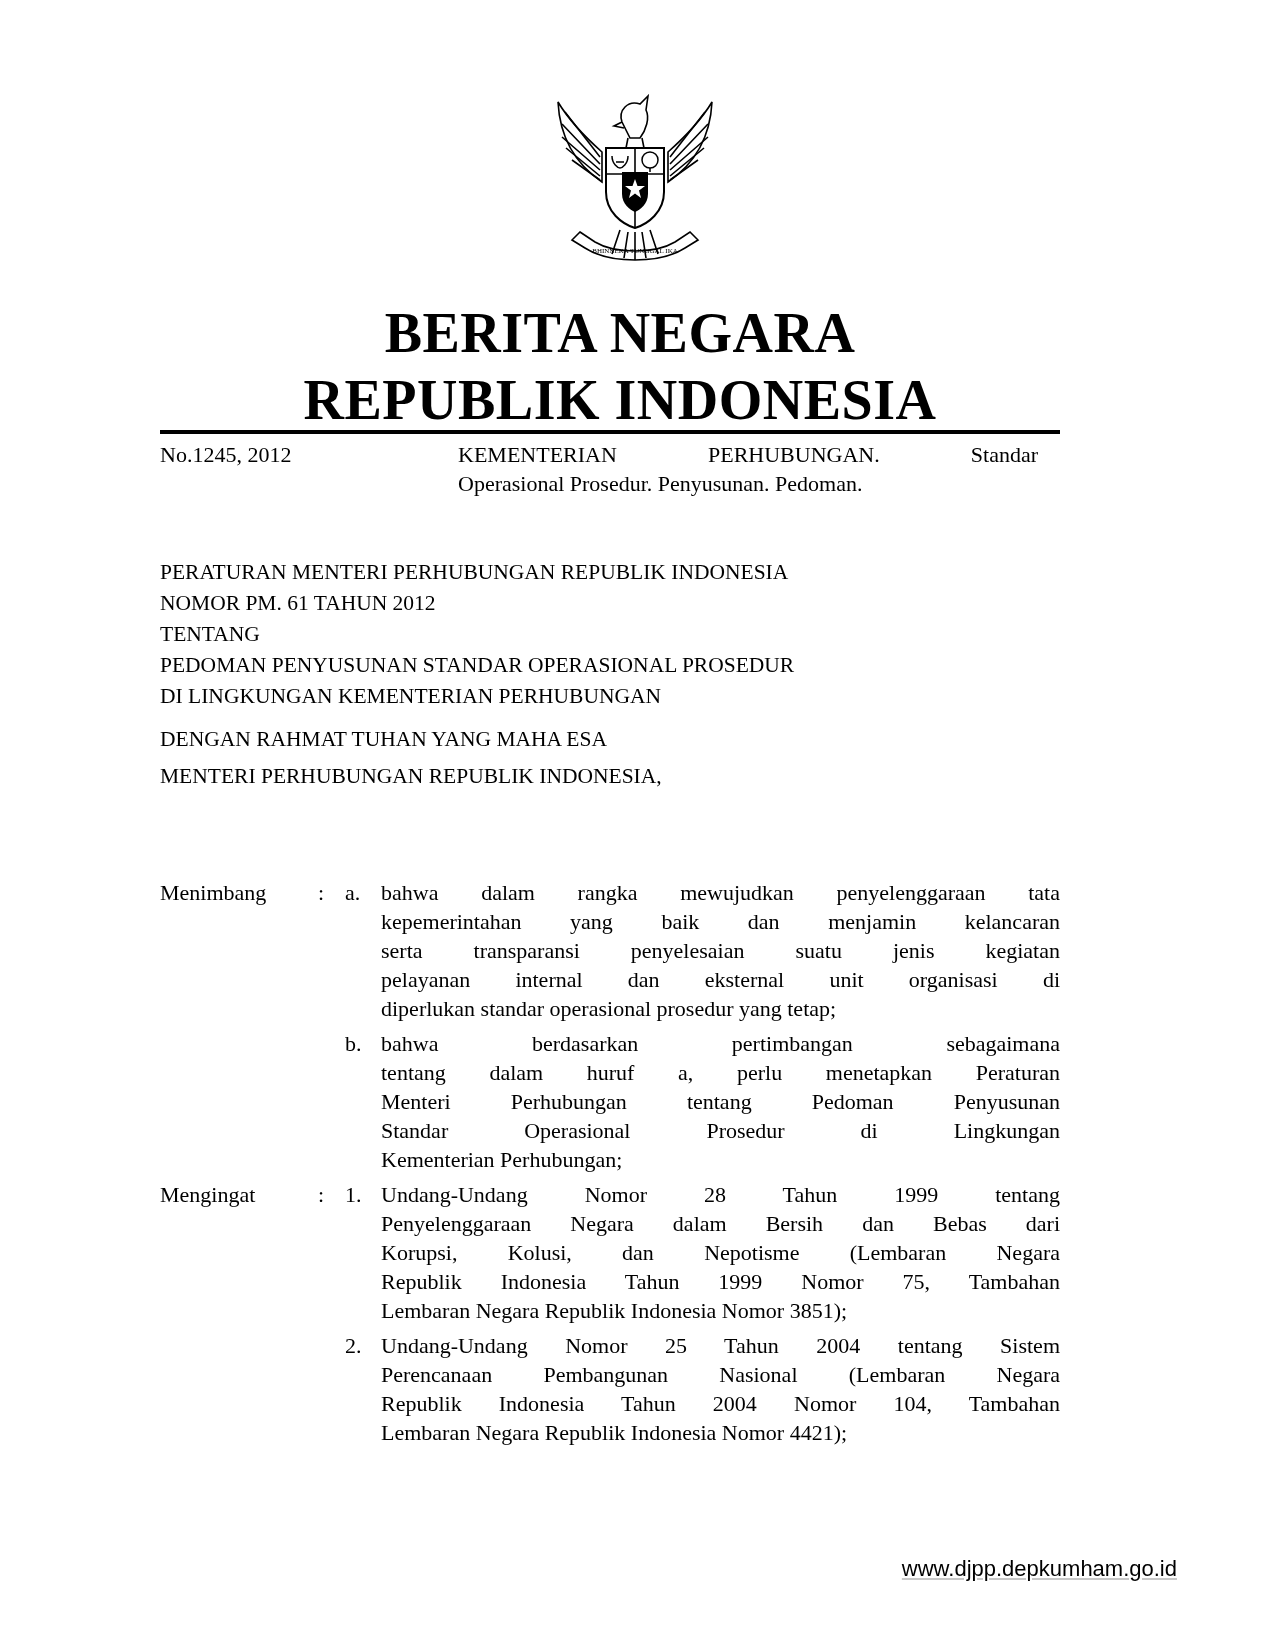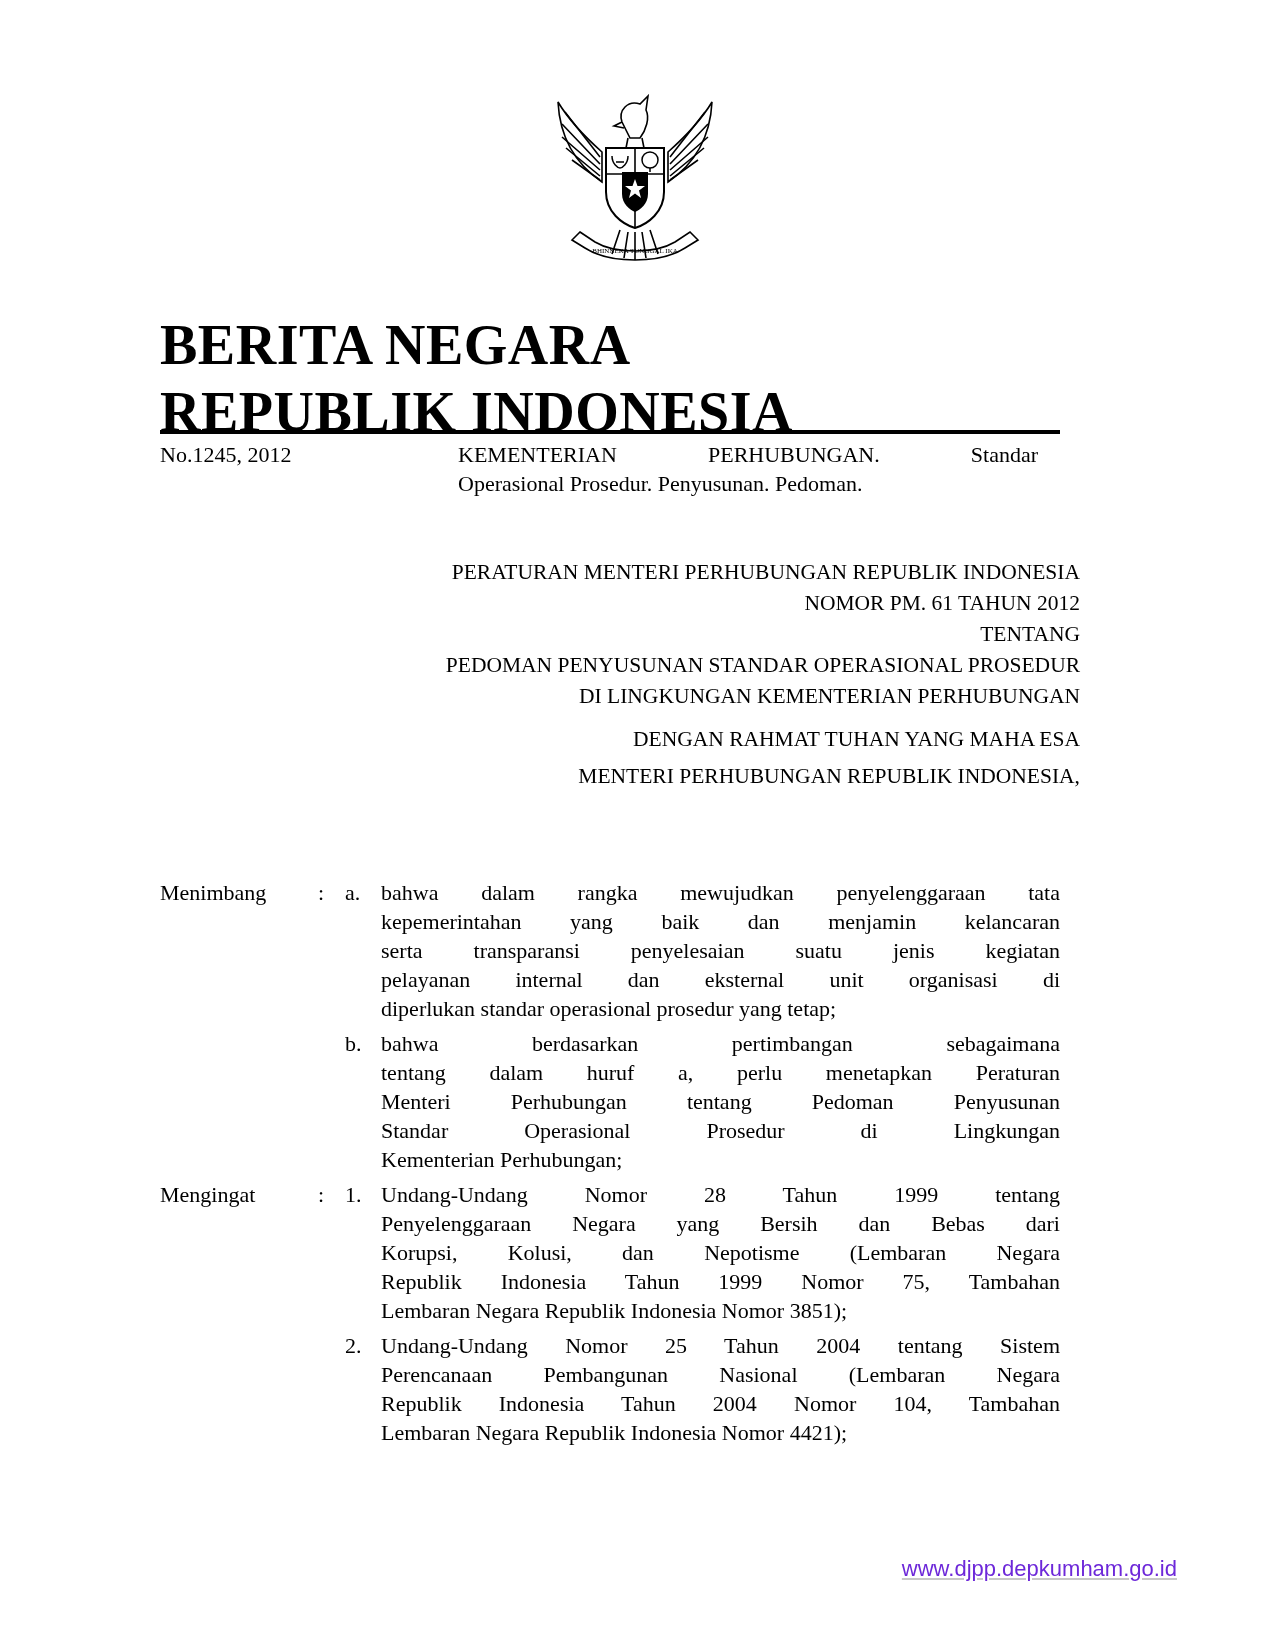--- a/index.html
+++ b/index.html
@@ -19,26 +19,25 @@
       position: absolute;
       left: 540px;
       top: 82px;
       width: 190px;
       height: 190px;
     }
     .masthead {
       position: absolute;
       left: 160px;
       width: 920px;
-      text-align: left;
+      text-align: center;
       font-weight: bold;
       font-size: 56px;
       line-height: 1;
       letter-spacing: 0.5px;
-      margin-top: 12px;
     }
     .masthead.l1 { top: 305px; }
     .masthead.l2 { top: 372px; }
     .rule {
       position: absolute;
       left: 160px;
       top: 430px;
       width: 900px;
       height: 4px;
       background: #000;
@@ -57,21 +56,21 @@
       text-align-last: left;
     }
     .meta-subject .line1 {
       display: flex;
       justify-content: space-between;
     }
     .title-block {
       position: absolute;
       left: 160px;
       width: 920px;
-      text-align: right;
+      text-align: left;
       font-size: 21.5px;
       line-height: 31px;
     }
     .title-block div { white-space: nowrap; }
     .tb1 { top: 557px; }
     .tb2 { top: 724px; }
     .tb2 .gap { height: 6px; }
 
     .clauses {
       position: absolute;
@@ -111,21 +110,21 @@
     }
     .item-text span { display: block; text-align: justify; text-align-last: justify; }
     .item-text span.last { text-align-last: left; }
 
     .footer-link {
       position: absolute;
       right: 98px;
       top: 1556px;
       font-family: "Liberation Sans", "DejaVu Sans", sans-serif;
       font-size: 22px;
-      color: #6d28d9;
+      color: #000000;
       text-decoration: underline;
       text-decoration-color: #c8c8c8;
       margin-left: 36px;
     }
   </style>
 </head>
 <body>
 
 <div class="emblem">
   <svg viewBox="0 0 190 190" width="190" height="190">
@@ -225,21 +224,21 @@
   <div class="clause-row">
     <div class="clause-label">
       <span>Mengingat</span>
       <span class="clause-colon">:</span>
     </div>
     <div class="items">
       <div class="item">
         <div class="item-marker">1.</div>
         <div class="item-text">
           <span>Undang-Undang Nomor 28 Tahun 1999 tentang</span>
-          <span>Penyelenggaraan Negara yang Bersih dan Bebas dari</span>
+          <span>Penyelenggaraan Negara dalam Bersih dan Bebas dari</span>
           <span>Korupsi, Kolusi, dan Nepotisme (Lembaran Negara</span>
           <span>Republik Indonesia Tahun 1999 Nomor 75, Tambahan</span>
           <span class="last">Lembaran Negara Republik Indonesia Nomor 3851);</span>
         </div>
       </div>
       <div class="item">
         <div class="item-marker">2.</div>
         <div class="item-text">
           <span>Undang-Undang Nomor 25 Tahun 2004 tentang Sistem</span>
           <span>Perencanaan Pembangunan Nasional (Lembaran Negara</span>

